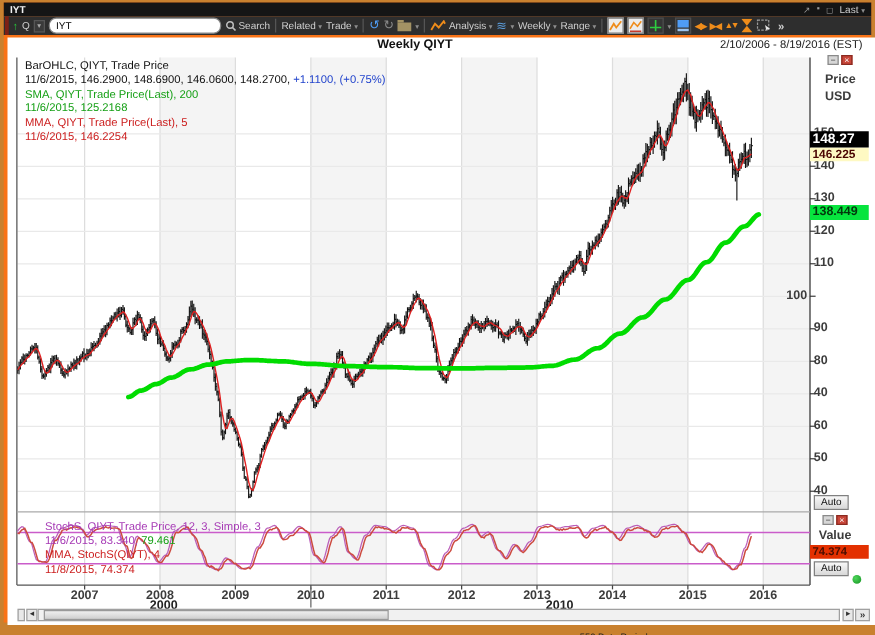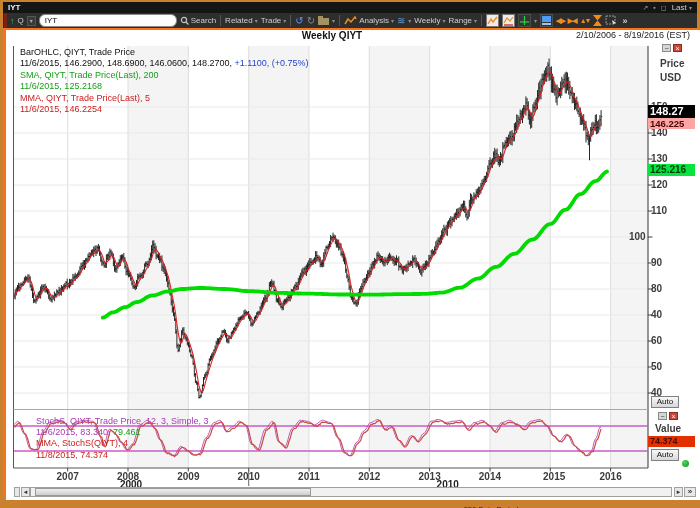--- a/index.html
+++ b/index.html
@@ -235,22 +235,22 @@
         <div class="axlbl" style="left: 651px; top: 205px;">110</div>
         <div class="axlbl" style="left: 629px; top: 231px;">100</div>
         <div class="axlbl" style="left: 651px; top: 257px;">90</div>
         <div class="axlbl" style="left: 651px; top: 283px;">80</div>
         <div class="axlbl" style="left: 651px; top: 309px;">40</div>
         <div class="axlbl" style="left: 651px; top: 335px;">60</div>
         <div class="axlbl" style="left: 651px; top: 361px;">50</div>
         <div class="axlbl" style="left: 651px; top: 387px;">40</div>
       </div>
     <div class="pricelbl" style="top:105px;height:13px;background:#000;color:#fff;font-size:11px;line-height:13px;z-index:3;">148.27</div>
-    <div class="pricelbl" style="top:118px;height:11px;background:#fca5a5;color:#4a0400;font-size:9.5px;line-height:11px;z-index:2;">146.225</div>
-    <div class="pricelbl" style="top:164px;height:12px;background:#07e43e;color:#03370d;font-size:10px;line-height:12px;z-index:2;">125.216</div>
+    <div class="pricelbl" style="top:118px;height:11px;background:#fef9c3;color:#4a0400;font-size:9.5px;line-height:11px;z-index:2;">146.225</div>
+    <div class="pricelbl" style="top:164px;height:12px;background:#07e43e;color:#03370d;font-size:10px;line-height:12px;z-index:2;">138.449</div>
     <div class="autobtn" style="left:651px;top:396px;">Auto</div>
 
     <div id="price-legend">
         <div class="legend-line" style="left: 20px; top: 47px;"><span style="color: rgb(17, 17, 17);">BarOHLC, QIYT, Trade Price</span></div>
         <div class="legend-line" style="left: 20px; top: 58.4px;"><span style="color: rgb(17, 17, 17);">11/6/2015, 146.2900, 148.6900, 146.0600, 148.2700, </span><span style="color: rgb(34, 68, 204);">+1.1100, (+0.75%)</span></div>
         <div class="legend-line" style="left: 20px; top: 69.8px;"><span style="color: rgb(22, 160, 22);">SMA, QIYT, Trade Price(Last),  200</span></div>
         <div class="legend-line" style="left: 20px; top: 81.2px;"><span style="color: rgb(22, 160, 22);">11/6/2015, 125.2168</span></div>
         <div class="legend-line" style="left: 20px; top: 92.6px;"><span style="color: rgb(204, 32, 32);">MMA, QIYT, Trade Price(Last),  5</span></div>
         <div class="legend-line" style="left: 20px; top: 104px;"><span style="color: rgb(204, 32, 32);">11/6/2015, 146.2254</span></div>
       </div>

